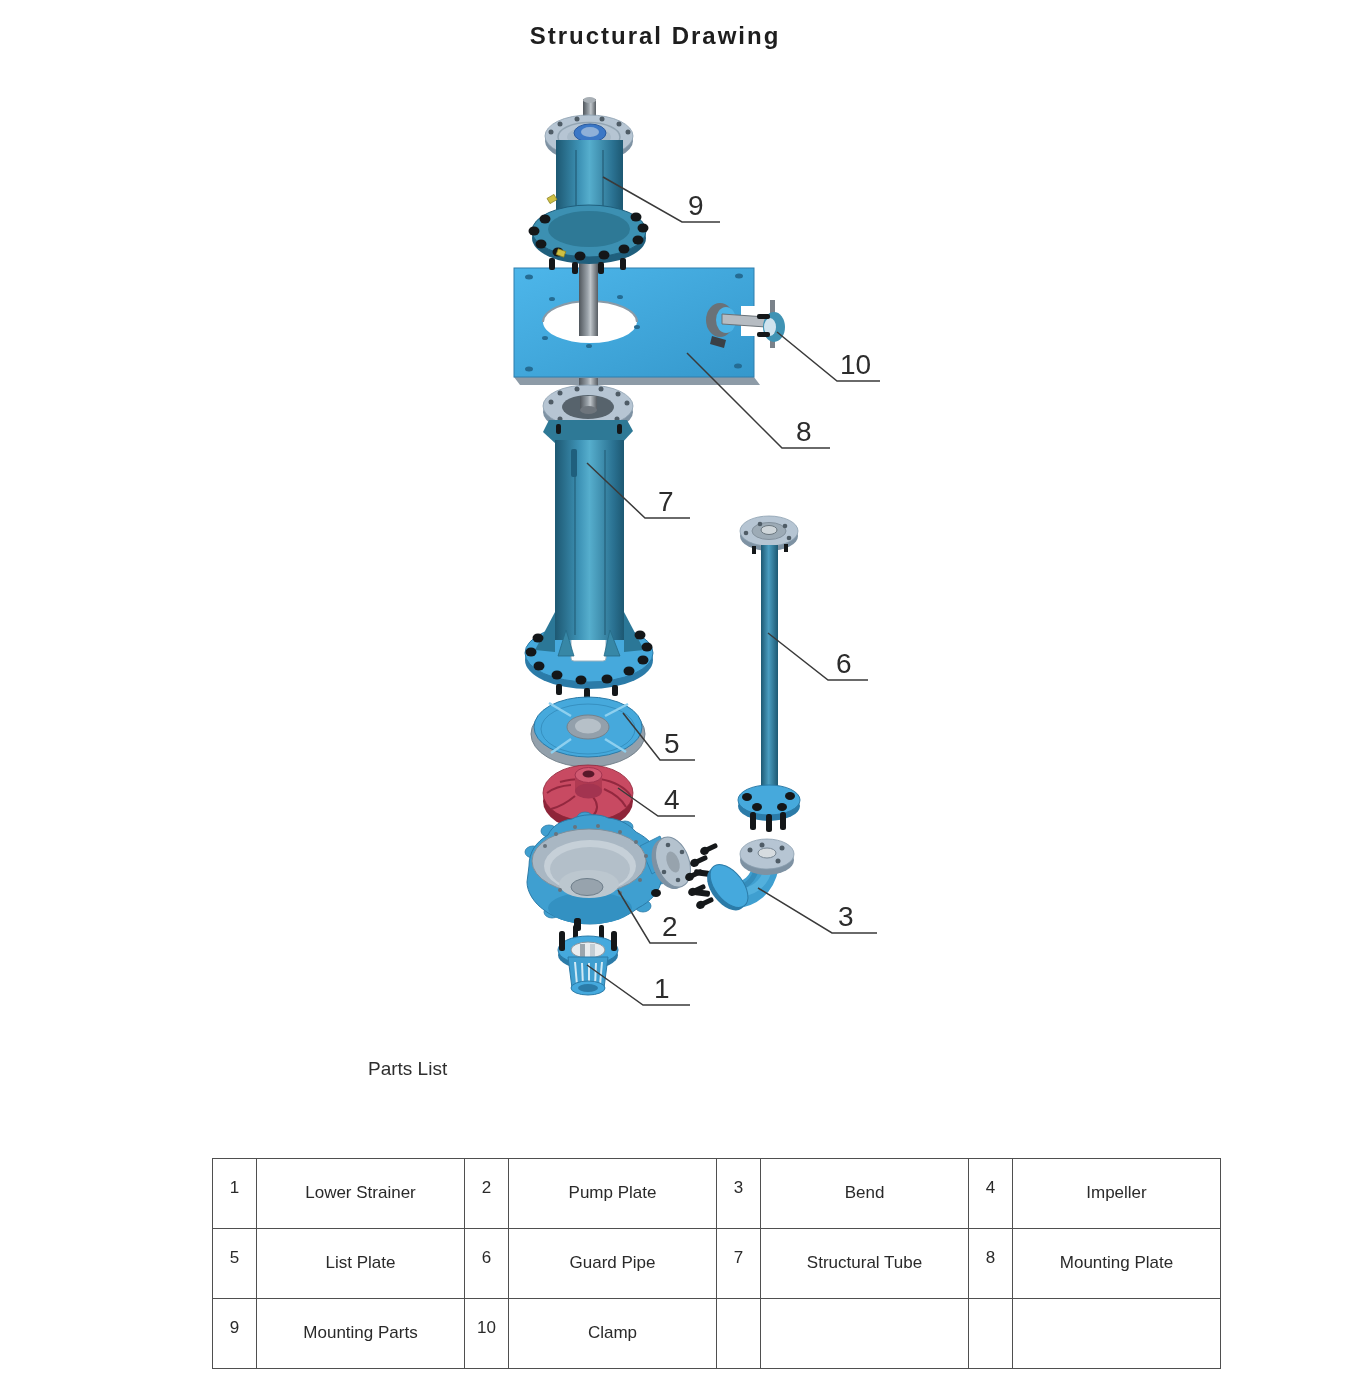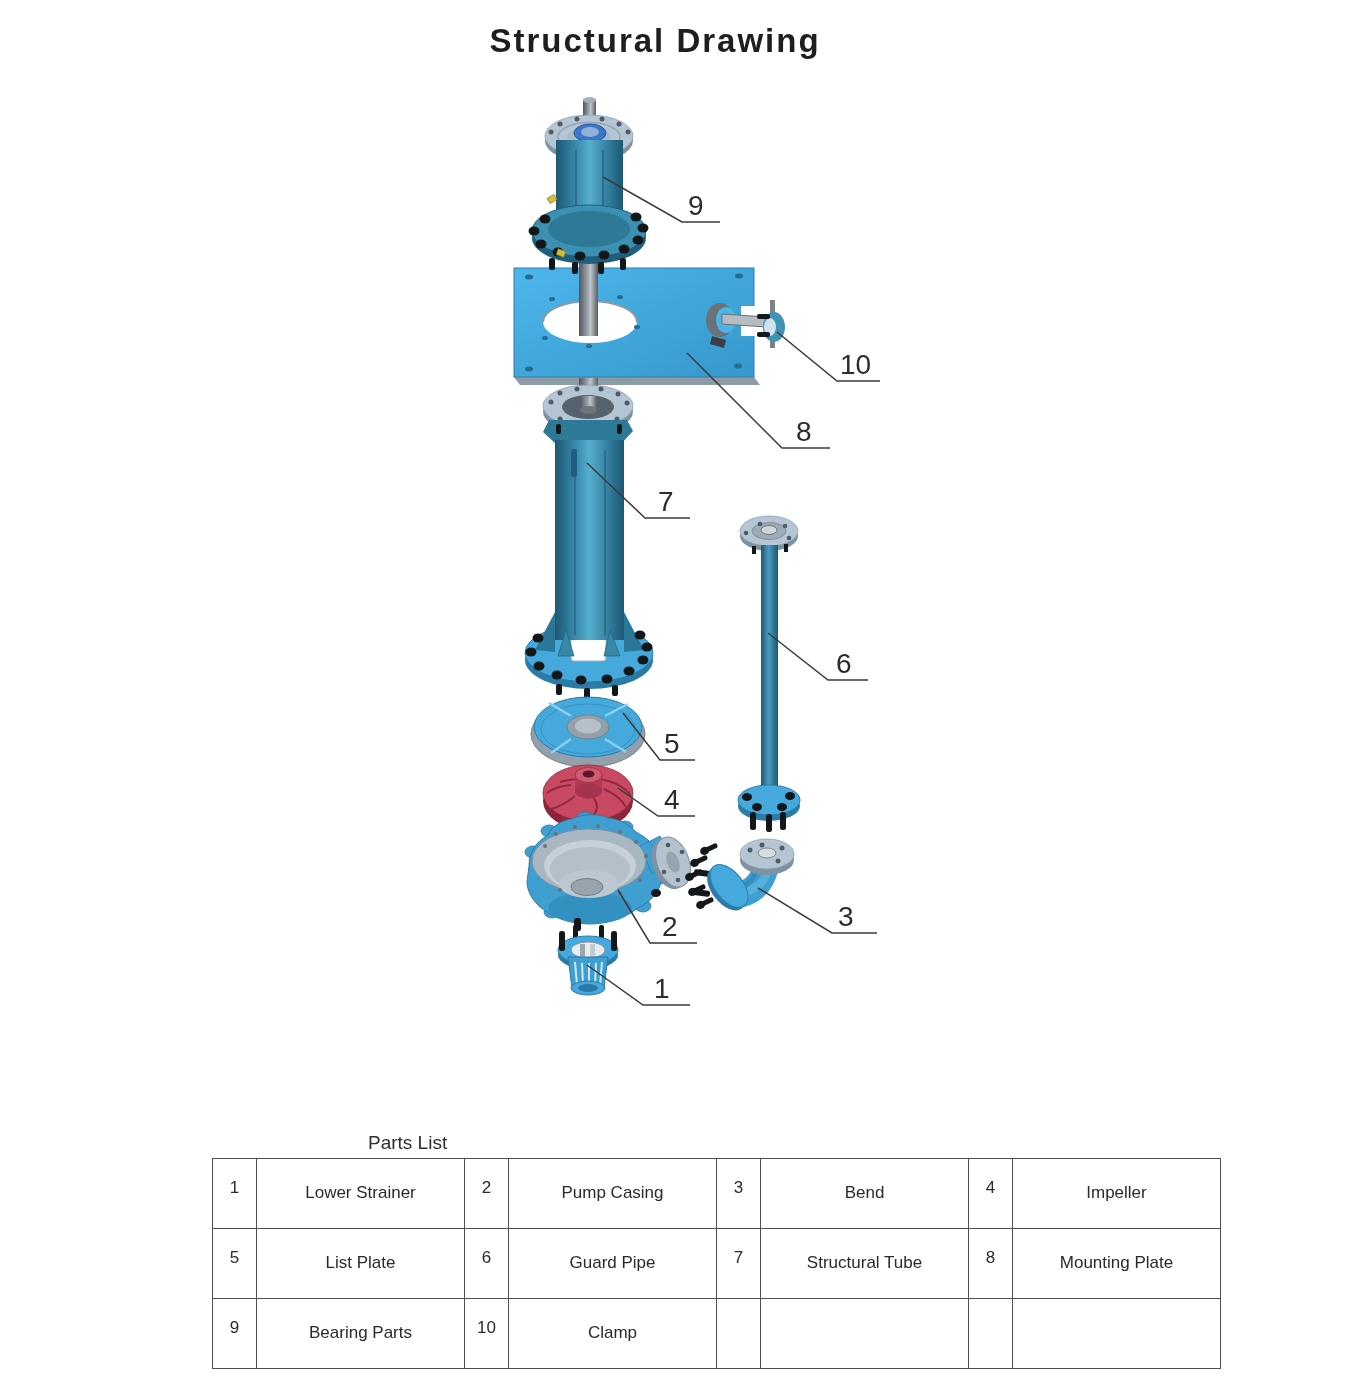--- a/index.html
+++ b/index.html
@@ -1,21 +1,21 @@
 <!DOCTYPE html>
 <html><head>
 <meta charset="utf-8">
 <style>
   html,body{margin:0;padding:0;background:#fff;}
   .canvas{position:relative;width:1366px;height:1388px;background:#fff;overflow:hidden;
           font-family:"Liberation Sans","DejaVu Sans",sans-serif;color:#222;}
   .title{position:absolute;left:0;top:22px;width:1310px;text-align:center;margin:0;
-         font-size:33px;font-weight:bold;letter-spacing:2px;color:#1e1e1e;}
+         font-size:24px;font-weight:bold;letter-spacing:2px;color:#1e1e1e;}
   .diagram-svg{position:absolute;left:0;top:0;}
-  .caption{position:absolute;left:368px;top:1132px;font-size:19px;color:#2e2e2e;}
+  .caption{position:absolute;left:368px;top:1058px;font-size:19px;color:#2e2e2e;}
   table.parts{position:absolute;left:212px;top:1158px;border-collapse:collapse;table-layout:fixed;}
   table.parts td{border:1px solid #4f4f4f;font-size:17px;color:#2a2a2a;text-align:center;
                  overflow:hidden;white-space:nowrap;}
   td.num{width:44px;height:70px;vertical-align:middle;padding-bottom:12px;box-sizing:border-box;}
   td.name{width:208px;height:70px;vertical-align:middle;padding-top:0;box-sizing:border-box;}
   .callout-text{font-size:28px;fill:#2c2c2c;font-family:"Liberation Sans","DejaVu Sans",sans-serif;}
 </style>
 </head>
 <body>
 
@@ -361,39 +361,39 @@
   </svg>
 
   <div class="caption">Parts List</div>
 
   <table class="parts">
     <tbody>
       <tr>
         <td class="num">1</td>
         <td class="name">Lower Strainer</td>
         <td class="num">2</td>
-        <td class="name">Pump Casing</td>
+        <td class="name">Pump Plate</td>
         <td class="num">3</td>
         <td class="name">Bend</td>
         <td class="num">4</td>
         <td class="name">Impeller</td>
       </tr>
       <tr>
         <td class="num">5</td>
         <td class="name">List Plate</td>
         <td class="num">6</td>
         <td class="name">Guard Pipe</td>
         <td class="num">7</td>
         <td class="name">Structural Tube</td>
         <td class="num">8</td>
         <td class="name">Mounting Plate</td>
       </tr>
       <tr>
         <td class="num">9</td>
-        <td class="name">Bearing Parts</td>
+        <td class="name">Mounting Parts</td>
         <td class="num">10</td>
         <td class="name">Clamp</td>
         <td class="num"></td>
         <td class="name"></td>
         <td class="num"></td>
         <td class="name"></td>
       </tr>
     </tbody>
   </table>
 

